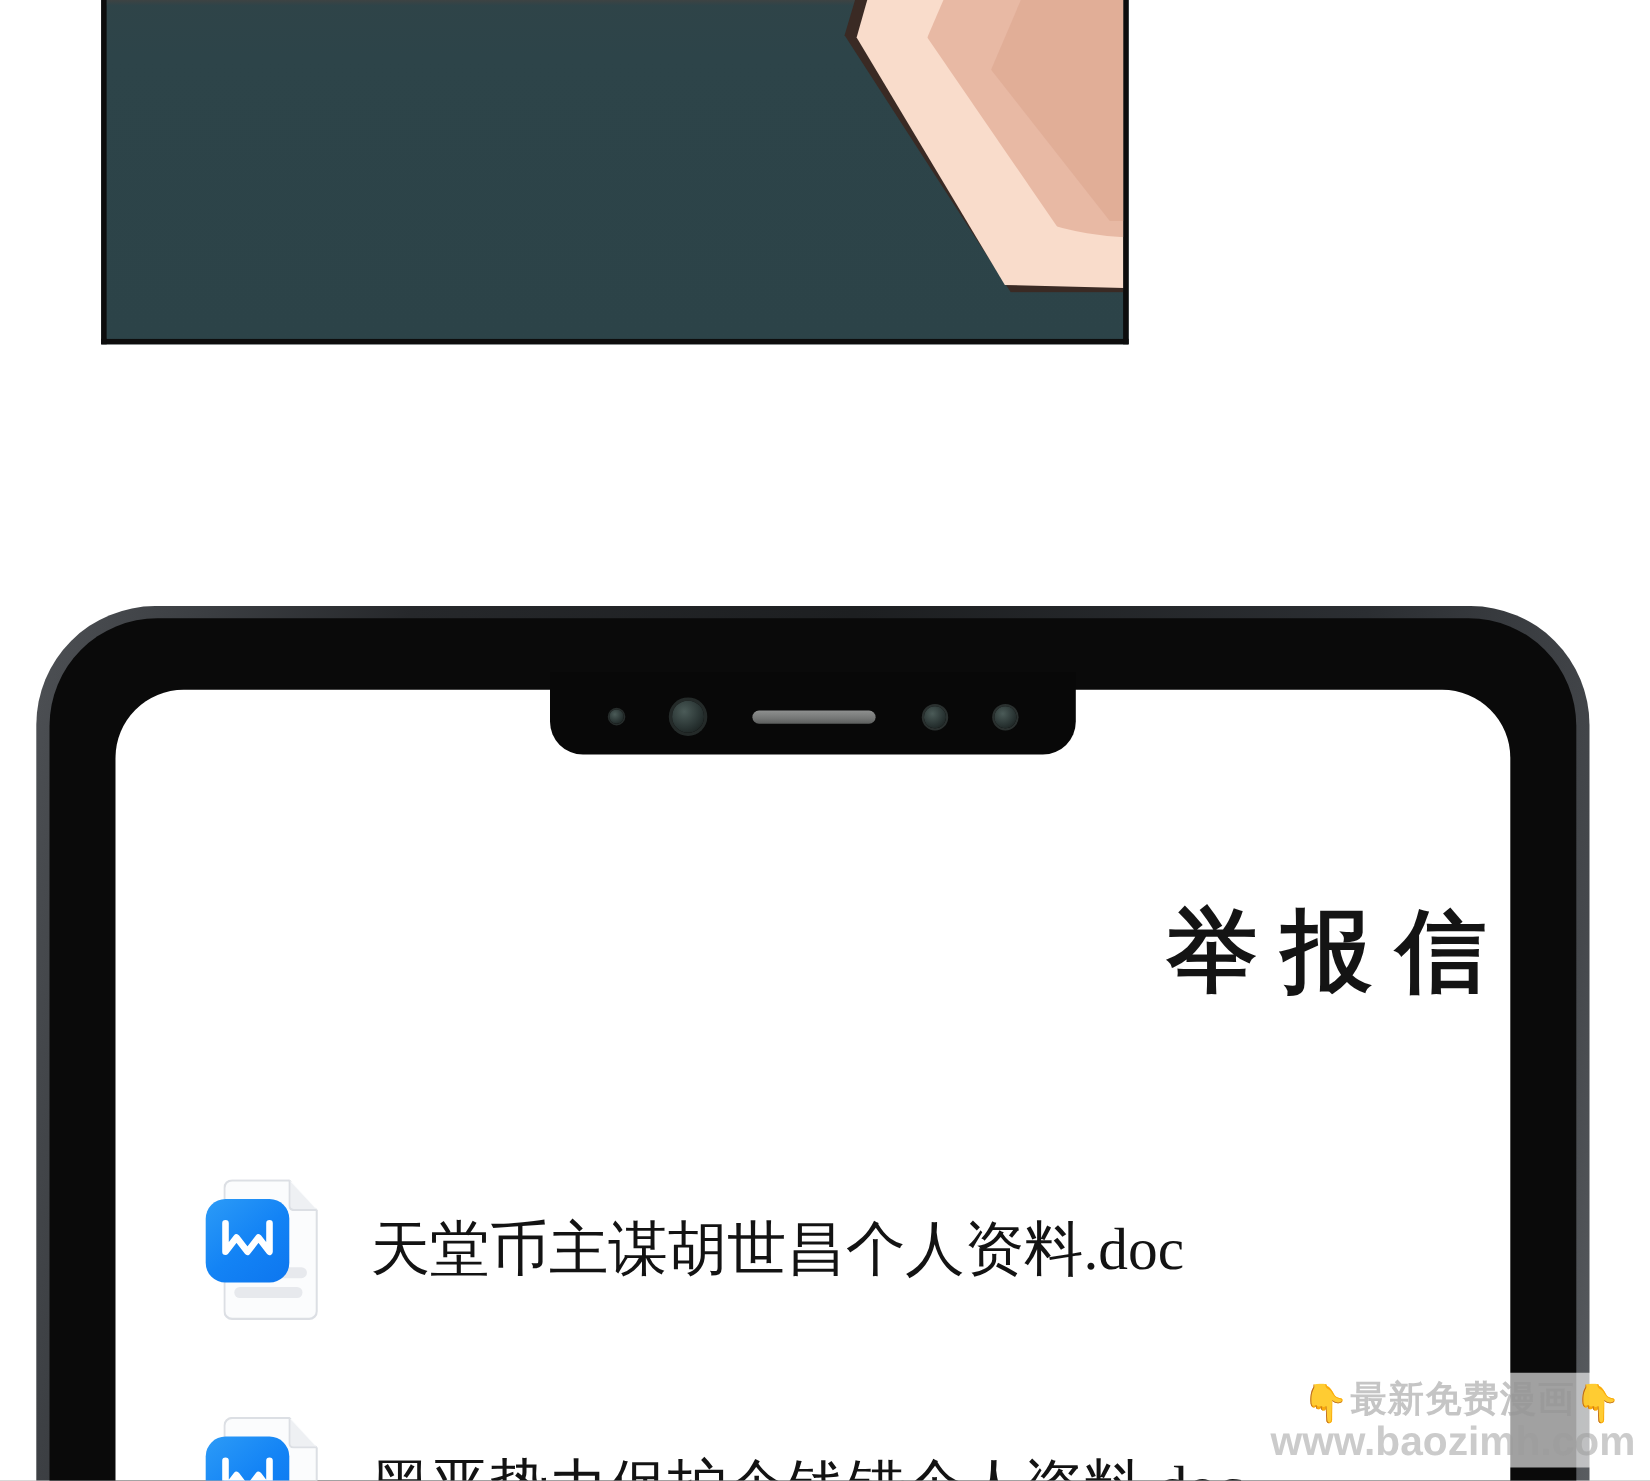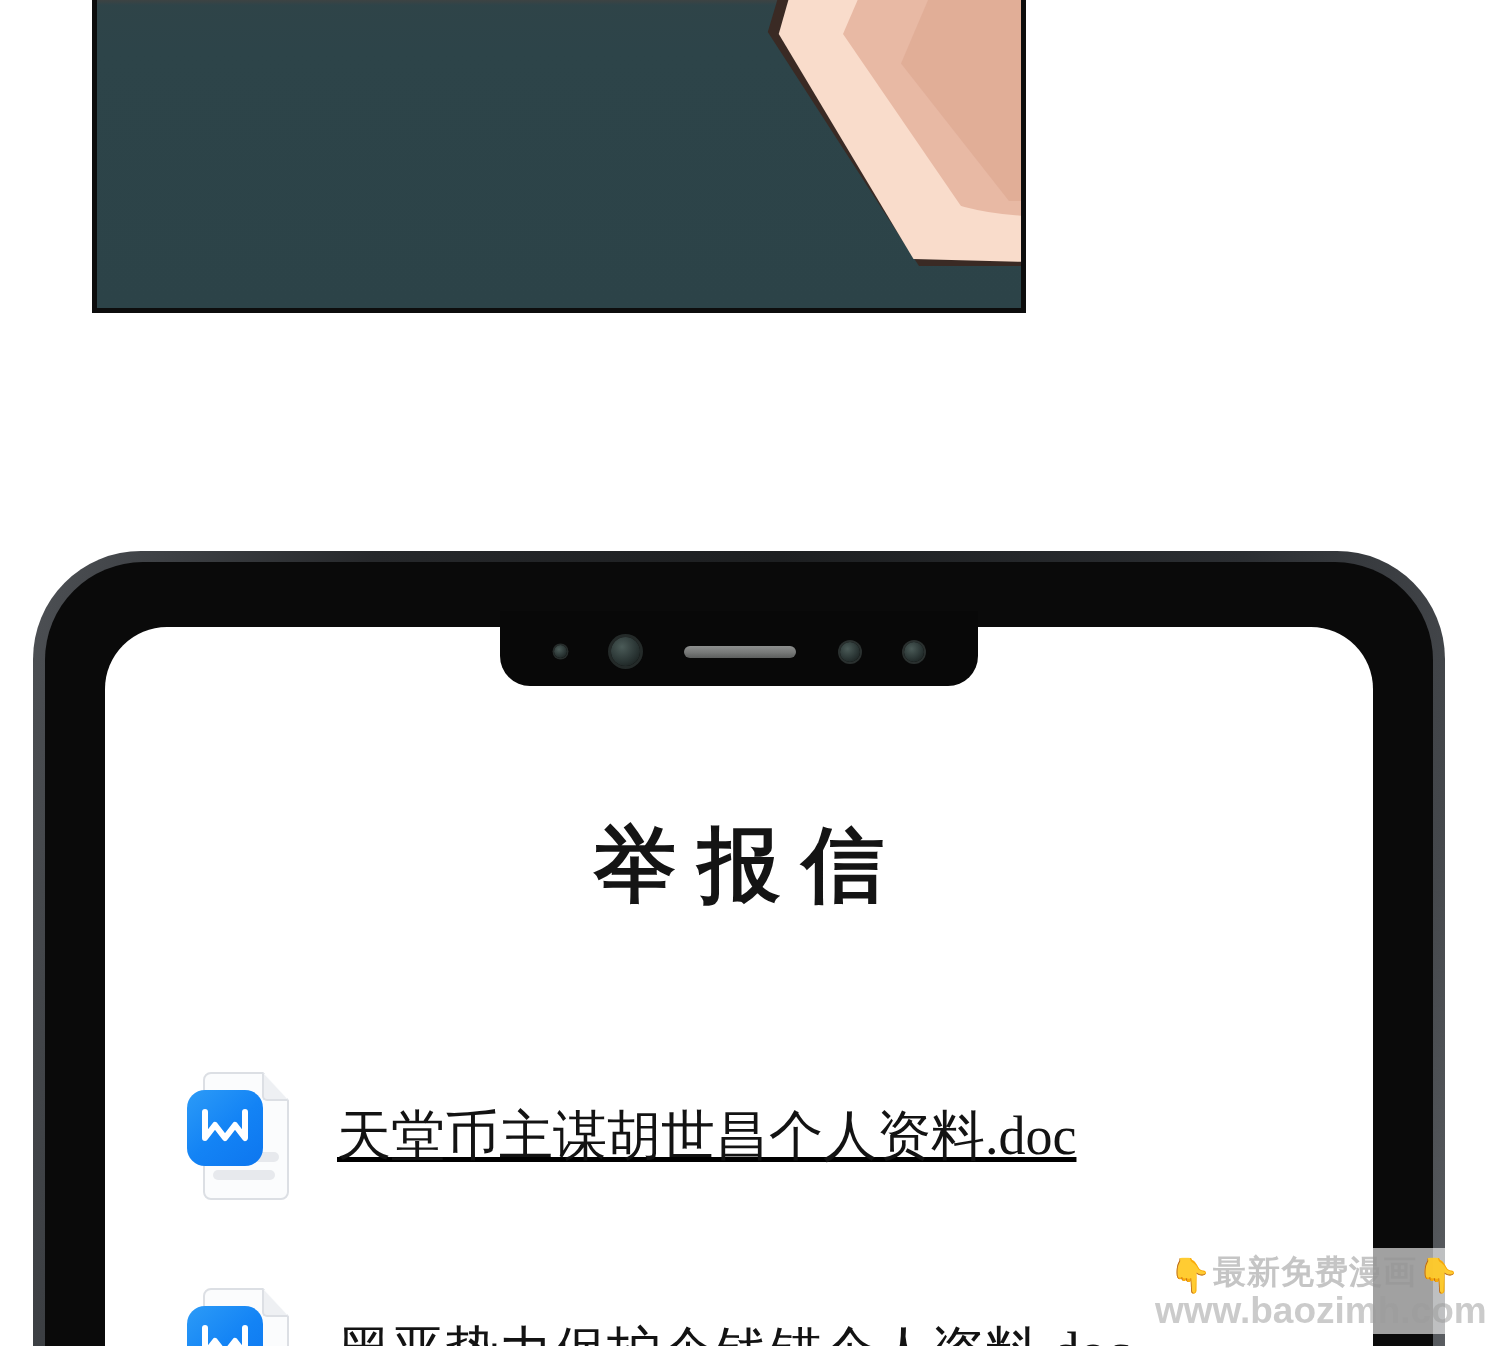--- a/index.html
+++ b/index.html
@@ -155,21 +155,21 @@
     background: linear-gradient(180deg, #8e908f 0%, #767877 55%, #5c5e5d 100%);
     flex: none;
   }
 
   
   #doc-title {
     position: absolute;
     left: 0;
     top: 198px;
     width: 100%;
-    text-align: center;
+    text-align: right;
     font-size: 82px;
     font-weight: 700;
     letter-spacing: 22px;
     text-indent: 22px;
     color: #141414;
     line-height: 1;
     font-family: "Liberation Serif", "DejaVu Serif", serif;
   }
 
   #file-list {
@@ -177,21 +177,20 @@
     left: 82px;
     top: 444px;
     right: 40px;
   }
   .file-row {
     display: flex;
     align-items: center;
     gap: 48px;
     margin-bottom: 86px;
     height: 130px;
-    text-decoration: underline;
   }
   .file-name {
     font-size: 54px;
     color: #131313;
     letter-spacing: 0px;
     white-space: nowrap;
     font-family: "Liberation Serif", "DejaVu Serif", serif;
   }
 
   
@@ -256,21 +255,21 @@
   #wm-plate {
     position: absolute;
     inset: 0;
     background: rgba(255,255,255,0.62);
     border-radius: 10px;
   }
   #wm-line1 {
     position: absolute;
     left: 0; top: 2px;
     width: 100%;
-    text-align: center;
+    text-align: right;
     font-size: 33px;
     font-weight: 700;
     color: rgba(150,150,150,0.55);
     font-family: Liberation Mono, monospace;
     white-space: nowrap;
     letter-spacing: 1px;
   }
   #wm-line2 {
     position: absolute;
     left: 0; top: 42px;

